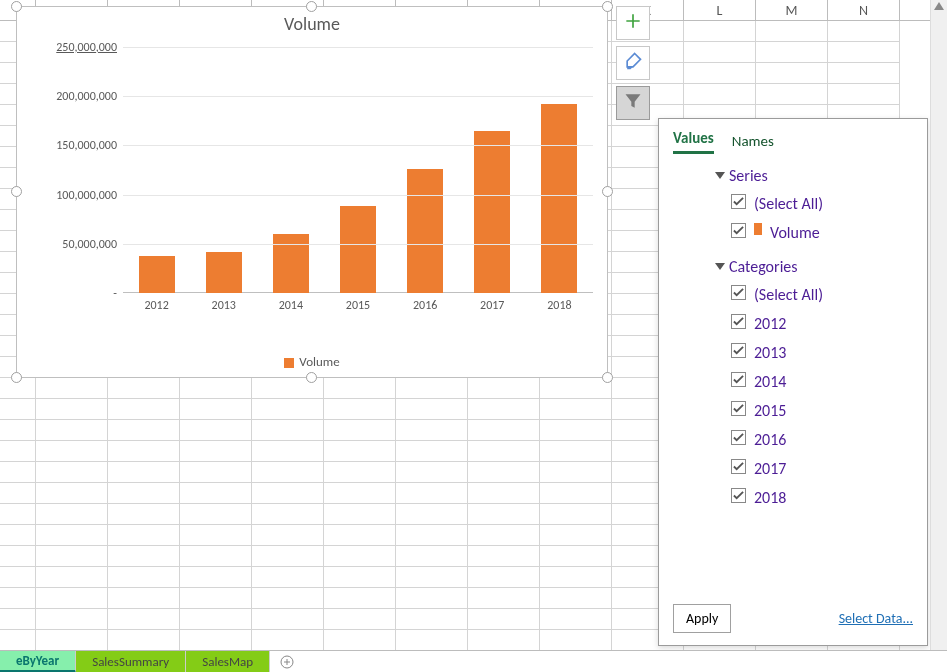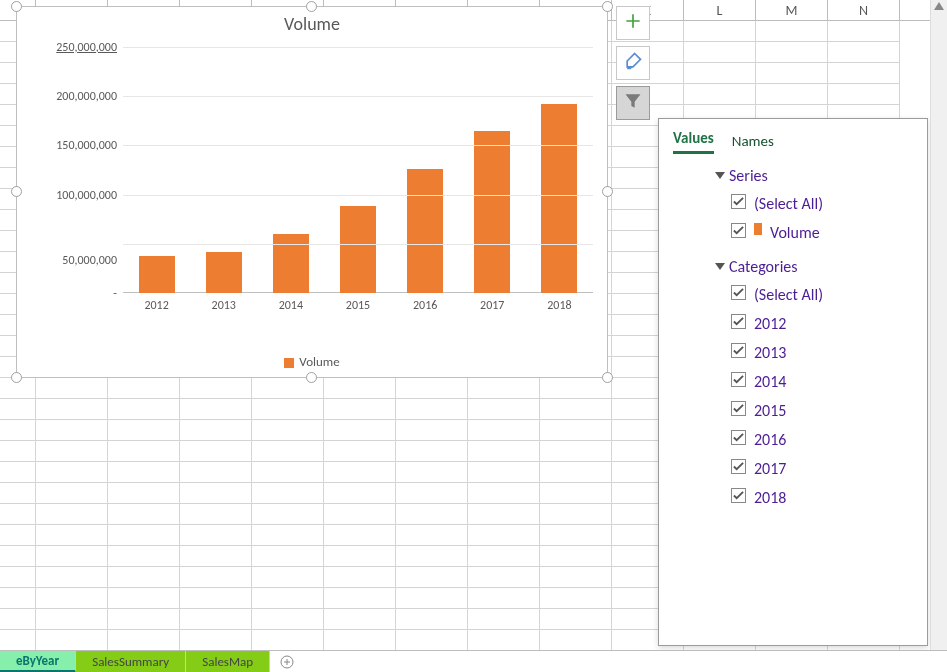--- a/index.html
+++ b/index.html
@@ -559,21 +559,21 @@
   <div class="handle h-ml"></div>
   <div class="handle h-mr"></div>
   <div class="handle h-bl"></div>
   <div class="handle h-bm"></div>
   <div class="handle h-br"></div>
 
   <div class="chart-title">Volume</div>
   <div class="plot">
     <div class="yaxis" id="yaxis">
         <div class="ytick" style="top: 100%;">-</div>
-        <div class="ytick" style="top: 80%; margin-top: 16px;">50,000,000</div>
+        <div class="ytick" style="top: 80%;">50,000,000</div>
         <div class="ytick" style="top: 60%;">100,000,000</div>
         <div class="ytick" style="top: 40%;">150,000,000</div>
         <div class="ytick" style="top: 20%;">200,000,000</div>
         <div class="ytick" style="top: 0%; text-decoration: underline;">250,000,000</div>
       </div>
     <div class="plotarea" id="plotarea">
       <div class="baseline"></div>
       <div class="bars" id="bars">
           <div class="bar" style="height: 15.2%;"></div>
           <div class="bar" style="height: 16.8%;"></div>
@@ -726,20 +726,24 @@
             <span class="cb checked">
               <svg viewBox="0 0 12 12">
                 <path d="M1 6l3 3 7-7" stroke="#555" stroke-width="2" fill="none"></path>
               </svg>
             </span>
             <span>2018</span>
           </div>
         </div>
     </div>
   </div>
+  <div class="flyout-footer">
+    <button class="apply-btn">Apply</button>
+    <span class="select-data">Select Data...</span>
+  </div>
 </div>
 
 <div class="vscroll">
   <div class="up"></div>
 </div>
 
 <div class="sheetbar">
   <div class="sheet-tab active">eByYear</div>
   <div class="sheet-tab">SalesSummary</div>
   <div class="sheet-tab">SalesMap</div>

